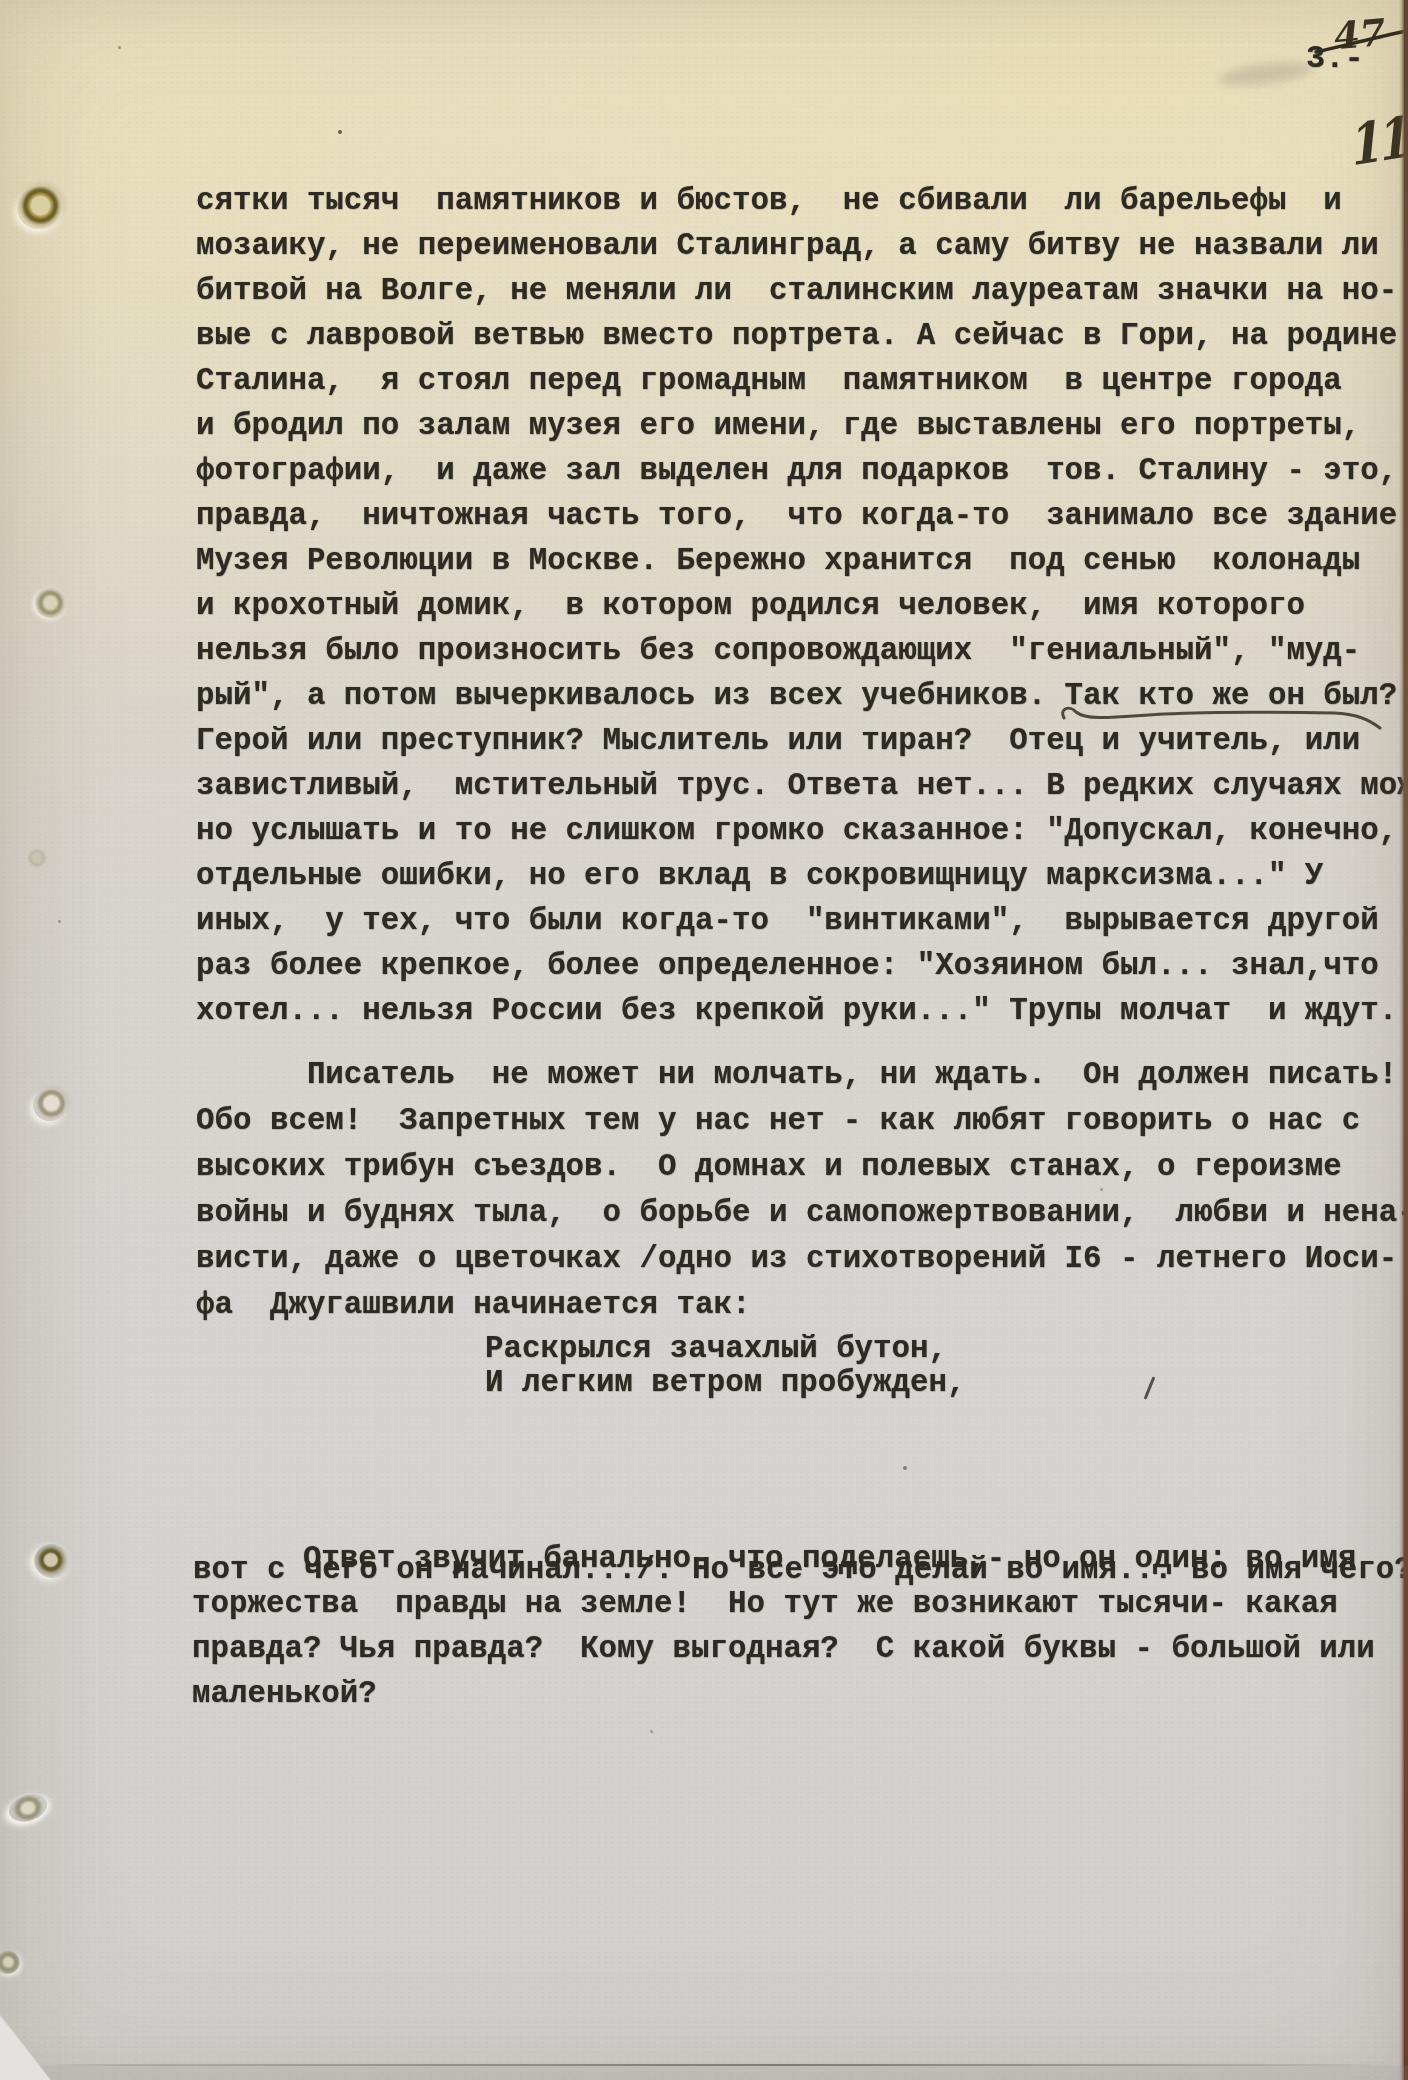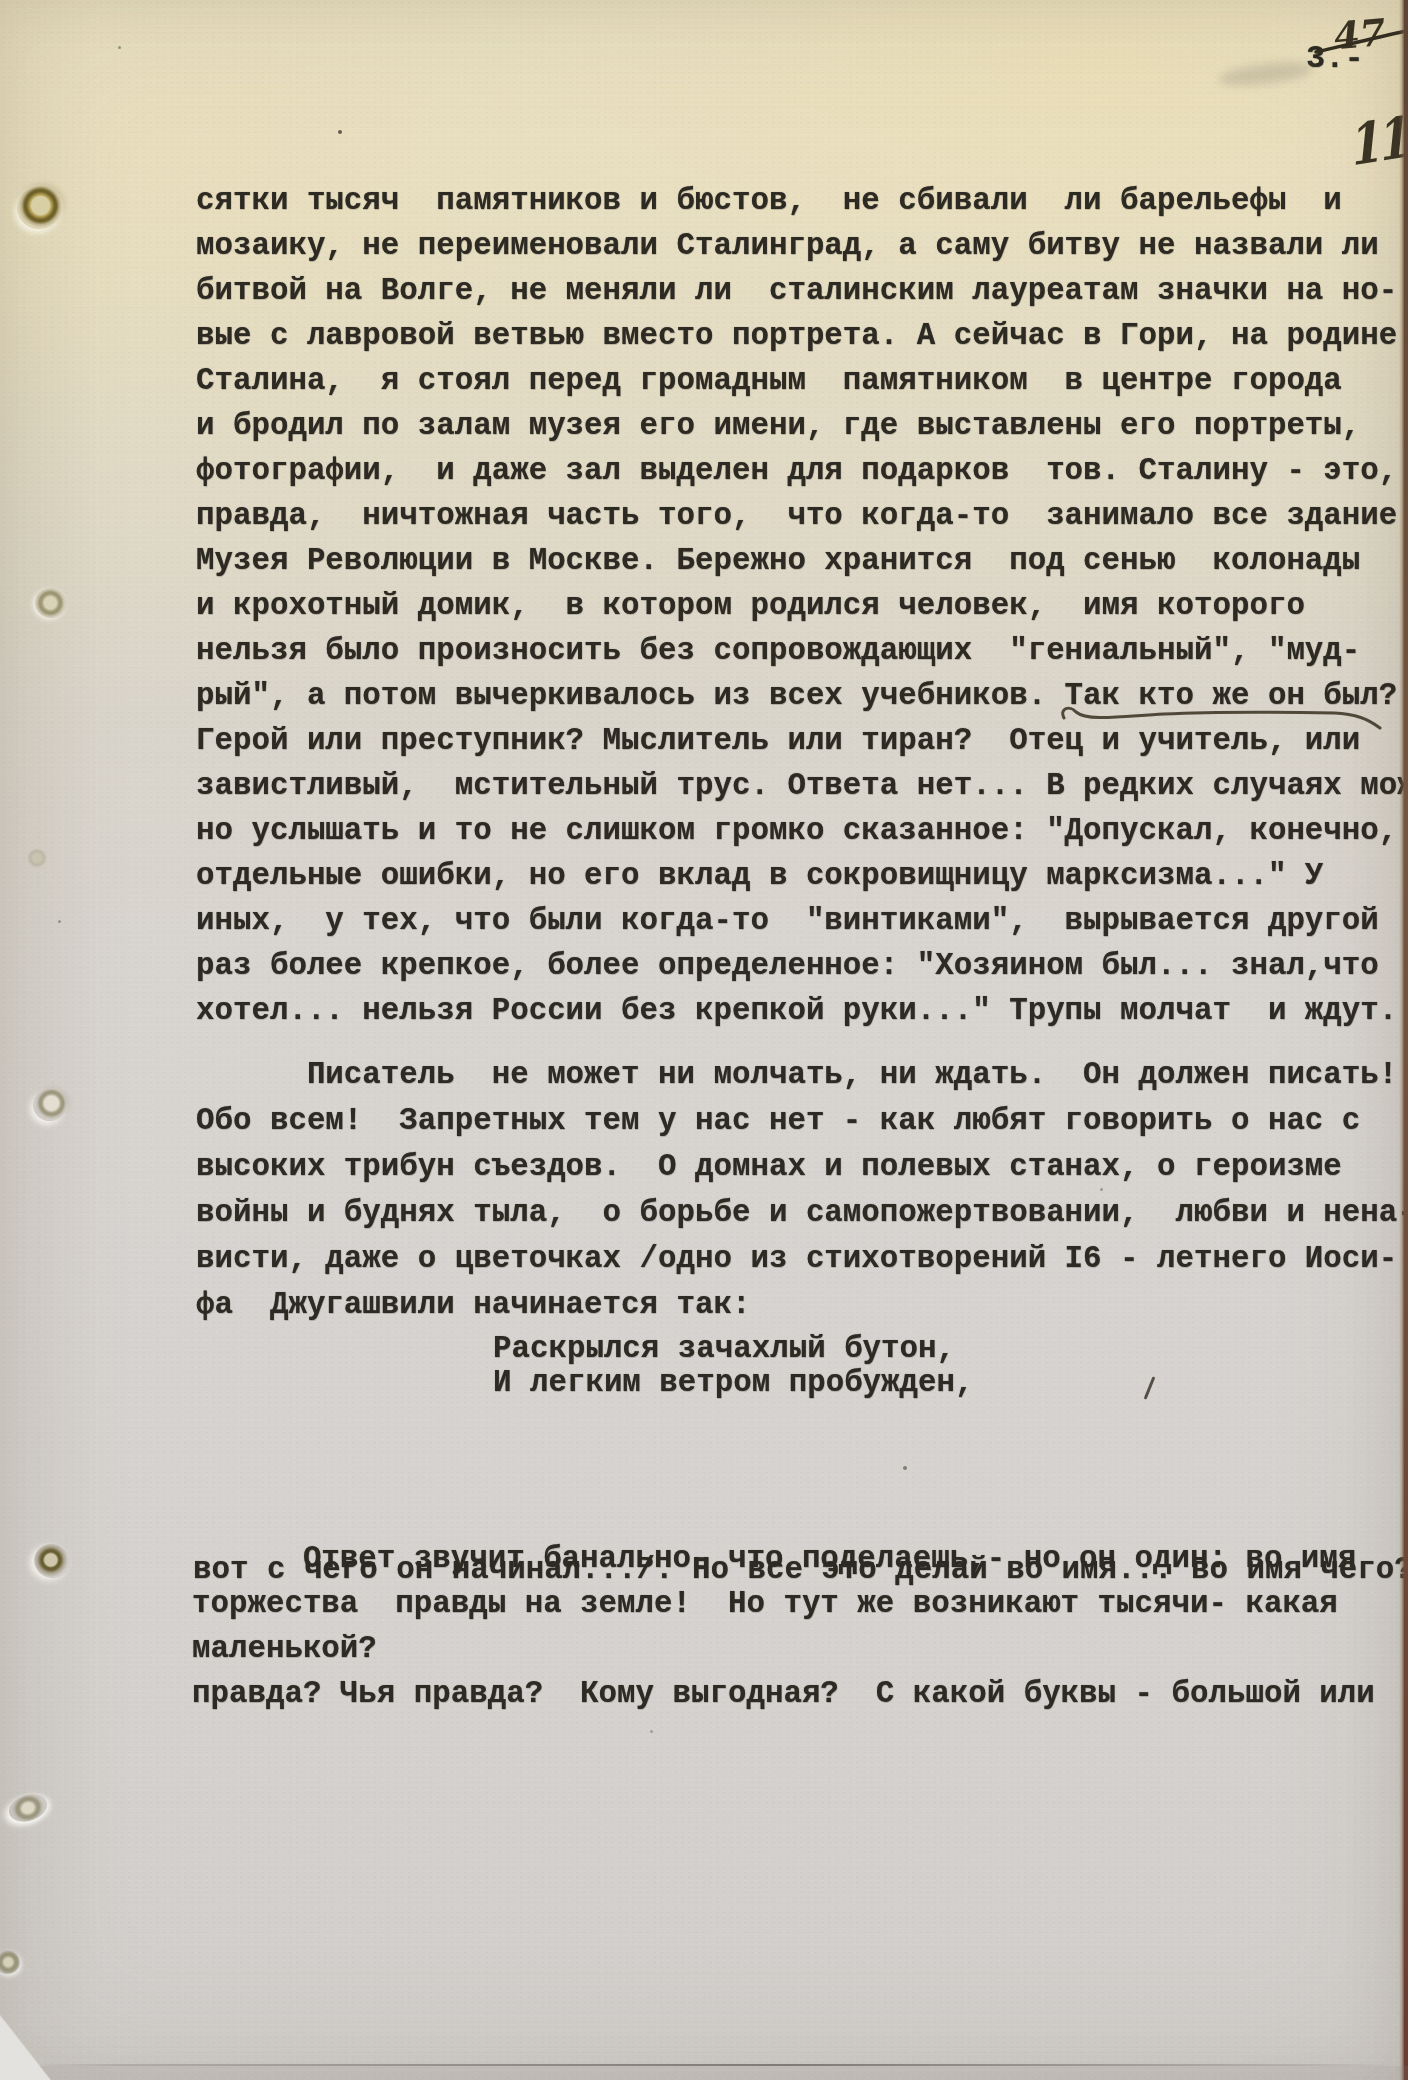--- a/index.html
+++ b/index.html
@@ -20,21 +20,21 @@
     background-image:
       radial-gradient(rgba(120,110,90,.10) 1px, transparent 1.3px),
       radial-gradient(rgba(255,255,250,.12) 1px, transparent 1.3px);
     background-size:7px 5px, 11px 9px;background-position:0 0,3px 4px;}
 
   .txt{position:absolute;white-space:pre;color:#2d2a23;font-weight:700;
        font-size:30.8px;letter-spacing:0;
        text-shadow:0 0 1px rgba(46,42,34,.55), .5px .5px 0 rgba(46,42,34,.18);}
   .tline{height:45px;line-height:45px;}
   .p2 .tline{height:46px;line-height:46px;}
-  .poem .tline{height:34px;line-height:34px;margin-left:8px;}
+  .poem .tline{height:34px;line-height:34px;}
   .p4 .tline{height:45px;line-height:45px;}
 
   .hw{position:absolute;color:#393223;font-family:"DejaVu Serif","Liberation Serif",serif;
       font-style:italic;font-weight:700;}
 
   .hole{position:absolute;border-radius:50%;}
 
   .speck{position:absolute;border-radius:50%;background:rgba(55,50,40,.75);}
 
   svg{position:absolute;overflow:visible;}
@@ -101,21 +101,21 @@
   </svg>
 
   <div class="txt p2" style="left:196px;top:1052px;"><div class="tline">      Писатель  не может ни молчать, ни ждать.  Он должен писать!</div><div class="tline">Обо всем!  Запретных тем у нас нет - как любят говорить о нас с</div><div class="tline">высоких трибун съездов.  О домнах и полевых станах, о героизме</div><div class="tline">войны и буднях тыла,  о борьбе и самопожертвовании,  любви и нена-</div><div class="tline">висти, даже о цветочках /одно из стихотворений I6 - летнего Иоси-</div><div class="tline">фа  Джугашвили начинается так:</div></div>
 
   <div class="txt poem" style="left:485px;top:1332px;"><div class="tline">Раскрылся зачахлый бутон,</div><div class="tline">И легким ветром пробужден,</div></div>
 
   <div class="txt" style="left:193px;top:1477px;">
     <div class="tline">вот с чего он начинал.../. Но все это делай во имя... во имя чего?</div>
   </div>
 
-  <div class="txt p4" style="left:192px;top:1536px;"><div class="tline">      Ответ звучит банально- что поделаешь,- но он один: во имя</div><div class="tline">торжества  правды на земле!  Но тут же возникают тысячи- какая</div><div class="tline">маленькой?</div><div class="tline">правда? Чья правда?  Кому выгодная?  С какой буквы - большой или</div></div>
+  <div class="txt p4" style="left:192px;top:1536px;"><div class="tline">      Ответ звучит банально- что поделаешь,- но он один: во имя</div><div class="tline">торжества  правды на земле!  Но тут же возникают тысячи- какая</div><div class="tline">правда? Чья правда?  Кому выгодная?  С какой буквы - большой или</div><div class="tline">маленькой?</div></div>
 
   <div class="ink-slash" style="left:1148px;top:1376px;"></div>
   <div class="speck" style="left:338px;top:130px;width:4px;height:4px;"></div>
   <div class="speck" style="left:903px;top:1466px;width:4px;height:4px;opacity:.7;"></div>
   <div class="speck" style="left:118px;top:46px;width:3px;height:3px;opacity:.6;"></div>
   <div class="speck" style="left:58px;top:920px;width:3px;height:3px;opacity:.5;"></div>
   <div class="speck" style="left:1100px;top:1188px;width:3px;height:3px;opacity:.5;"></div>
   <div class="speck" style="left:650px;top:1730px;width:3px;height:3px;opacity:.45;"></div>
 
   <div class="edge-right"></div>

